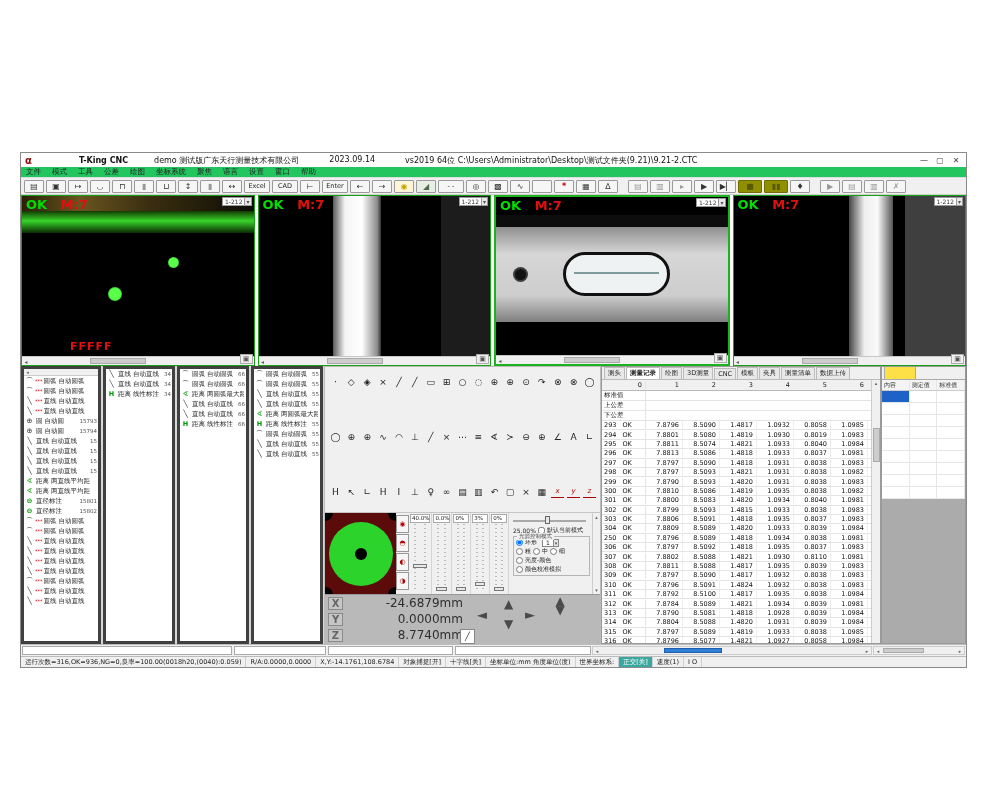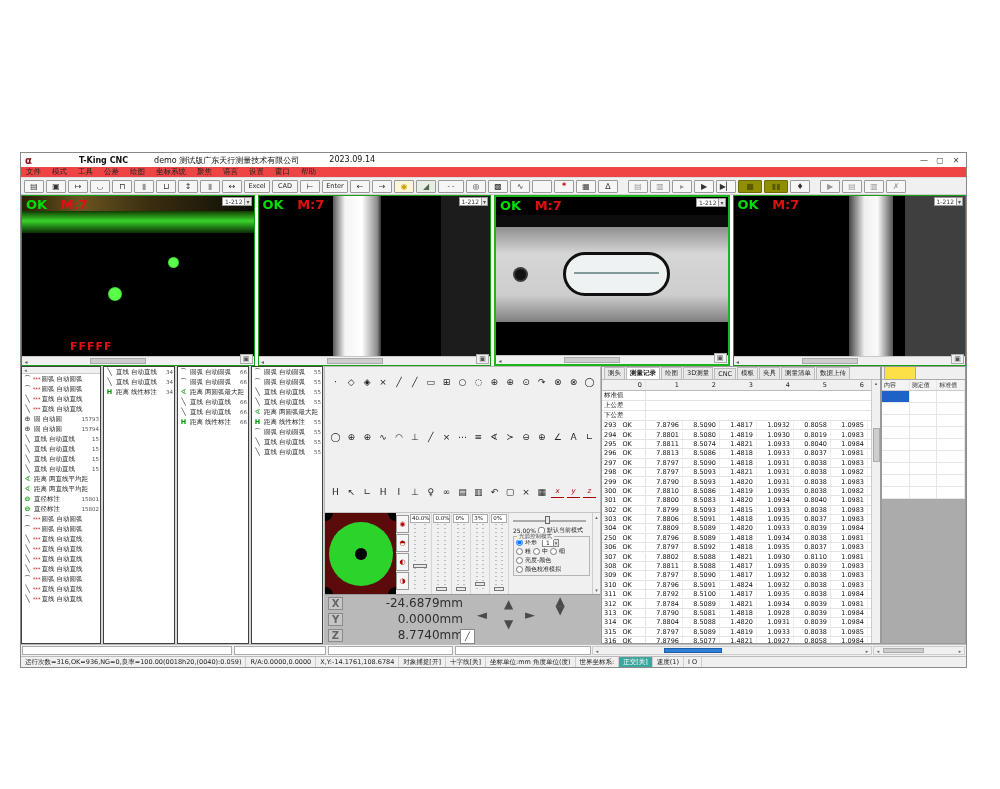--- a/index.html
+++ b/index.html
@@ -8,21 +8,21 @@
 #app{position:absolute;left:20px;top:152px;width:947px;height:516px;background:#f0f0f0;border:1px solid #8a8a8a;display:flex;flex-direction:column;overflow:hidden;}
 
 #titlebar{height:14px;background:#fff;display:flex;align-items:center;padding:0 2px;flex:0 0 auto;}
 #app-logo{color:#8a0b0b;font-weight:bold;font-size:10px;margin:0 3px 0 2px;}
 .tseg{white-space:nowrap;overflow:hidden;}
 #title-app{font-weight:bold;margin-right:26px;margin-left:44px;}
 .tseg+.tseg{margin-right:30px;}
 #title-spacer{flex:1;}
 .winbtn{width:16px;text-align:center;color:#444;font-size:8px;cursor:default;}
 
-#menubar{height:11px;background:#ef4444;border-bottom:1px solid #ddd;display:flex;align-items:center;padding-left:5px;gap:11px;flex:0 0 auto;}
+#menubar{height:11px;background:#22c55e;border-bottom:1px solid #ddd;display:flex;align-items:center;padding-left:5px;gap:11px;flex:0 0 auto;}
 .menu-item{white-space:nowrap;color:#222;font-size:7.5px;}
 
 #toolbar{height:17px;background:#f0f0f0;border-bottom:1px solid #cfcfcf;display:flex;align-items:center;padding-left:3px;gap:2px;flex:0 0 auto;}
 .tbtn{min-width:20px;height:13px;background:#f6f6f6;border:1px solid #9a9a9a;border-radius:1px;display:inline-flex;align-items:center;justify-content:center;font-size:8px;color:#333;padding:0 2px;overflow:hidden;}
 .tbtn[data-v="text"]{font-size:6.5px;color:#222;min-width:26px;}
 .tbtn[data-v="olive"]{background:#8f8f00;color:#5a5a00;border-color:#6e6e00;min-width:24px;}
 .tbtn[data-v="yellow"]{color:#c8a400;background:#fdf6d8;}
 .tbtn[data-v="green"]{color:#4f6b4f;background:#e8eee4;}
 .tbtn[data-v="red"]{color:#c00000;font-weight:bold;}
 .tbtn[data-v="dim"]{color:#999;}
@@ -56,21 +56,21 @@
 .cam-dd .val{padding:0 2px;color:#333;}
 .cam-dd .arrow{border-left:1px solid #999;background:#e8e8e8;padding:0 1px;color:#555;}
 .cam-hscroll{position:absolute;left:0;right:0;bottom:0;height:9px;background:#f0f0f0;border-top:1px solid #c8c8c8;z-index:3;display:flex;align-items:center;}
 .cam-hscroll .arr{width:8px;color:#666;font-size:6px;text-align:center;}
 .cam-hscroll .track{flex:1;position:relative;height:100%;}
 .cam-hscroll .thumb{position:absolute;left:28%;width:26%;top:1px;bottom:1px;background:#cdcdcd;border:1px solid #aaa;}
 .cam-corner{position:absolute;right:1px;bottom:1px;width:13px;height:10px;background:#f0f0f0;border:1px solid #aaa;color:#555;font-size:7px;line-height:8px;text-align:center;z-index:4;}
 
 #main{flex:1;display:flex;min-height:0;background:#d7d7d7;}
 #lists{width:303px;display:flex;background:#d7d7d7;gap:2px;}
-.featcol{background:#fff;border:1px solid #404040;overflow:hidden;display:flex;flex-direction:column;}
+.featcol{background:#fff;border:3px solid #404040;overflow:hidden;display:flex;flex-direction:column;}
 #fcol1{width:80px;}
 #fcol2,#fcol3,#fcol4{width:72px;}
 .col-scroll{height:7px;background:#f0f0f0;border-bottom:1px solid #ccc;display:flex;align-items:center;flex:0 0 auto;}
 .col-scroll .arr{font-size:5px;color:#666;width:7px;text-align:center;}
 .col-scroll .track{flex:1;height:100%;}
 .feat{display:flex;align-items:center;height:10px;padding:0 1px;white-space:nowrap;overflow:hidden;flex:0 0 auto;}
 .ficon{width:9px;flex:0 0 auto;font-size:7px;line-height:9px;text-align:center;color:#333;}
 .ficon[data-icon="arc"]::before{content:"⌒";}
 .ficon[data-icon="line"]::before{content:"╲";}
 .ficon[data-icon="circle"]::before{content:"⊕";}
@@ -176,20 +176,21 @@
   <div id="app">
 
     <div id="titlebar">
       <span id="app-logo">α</span>
       <span class="tseg" id="title-app">T-King  CNC</span>
       <span id="title-segs" style="display:flex;text-align:center;">
 
       <span class="tseg">demo 测试版</span>
           <span class="tseg">广东天行测量技术有限公司</span>
           <span class="tseg">2023.09.14</span>
+          <span class="tseg">vs2019 64位  C:\Users\Administrator\Desktop\测试文件夹(9.21)\9.21-2.CTC</span>
         </span>
       <span id="title-spacer"></span>
       <span class="winbtn">—</span>
       <span class="winbtn">▢</span>
       <span class="winbtn">✕</span>
     </div>
 
     <div id="menubar">
 
     <span class="menu-item">文件</span>

